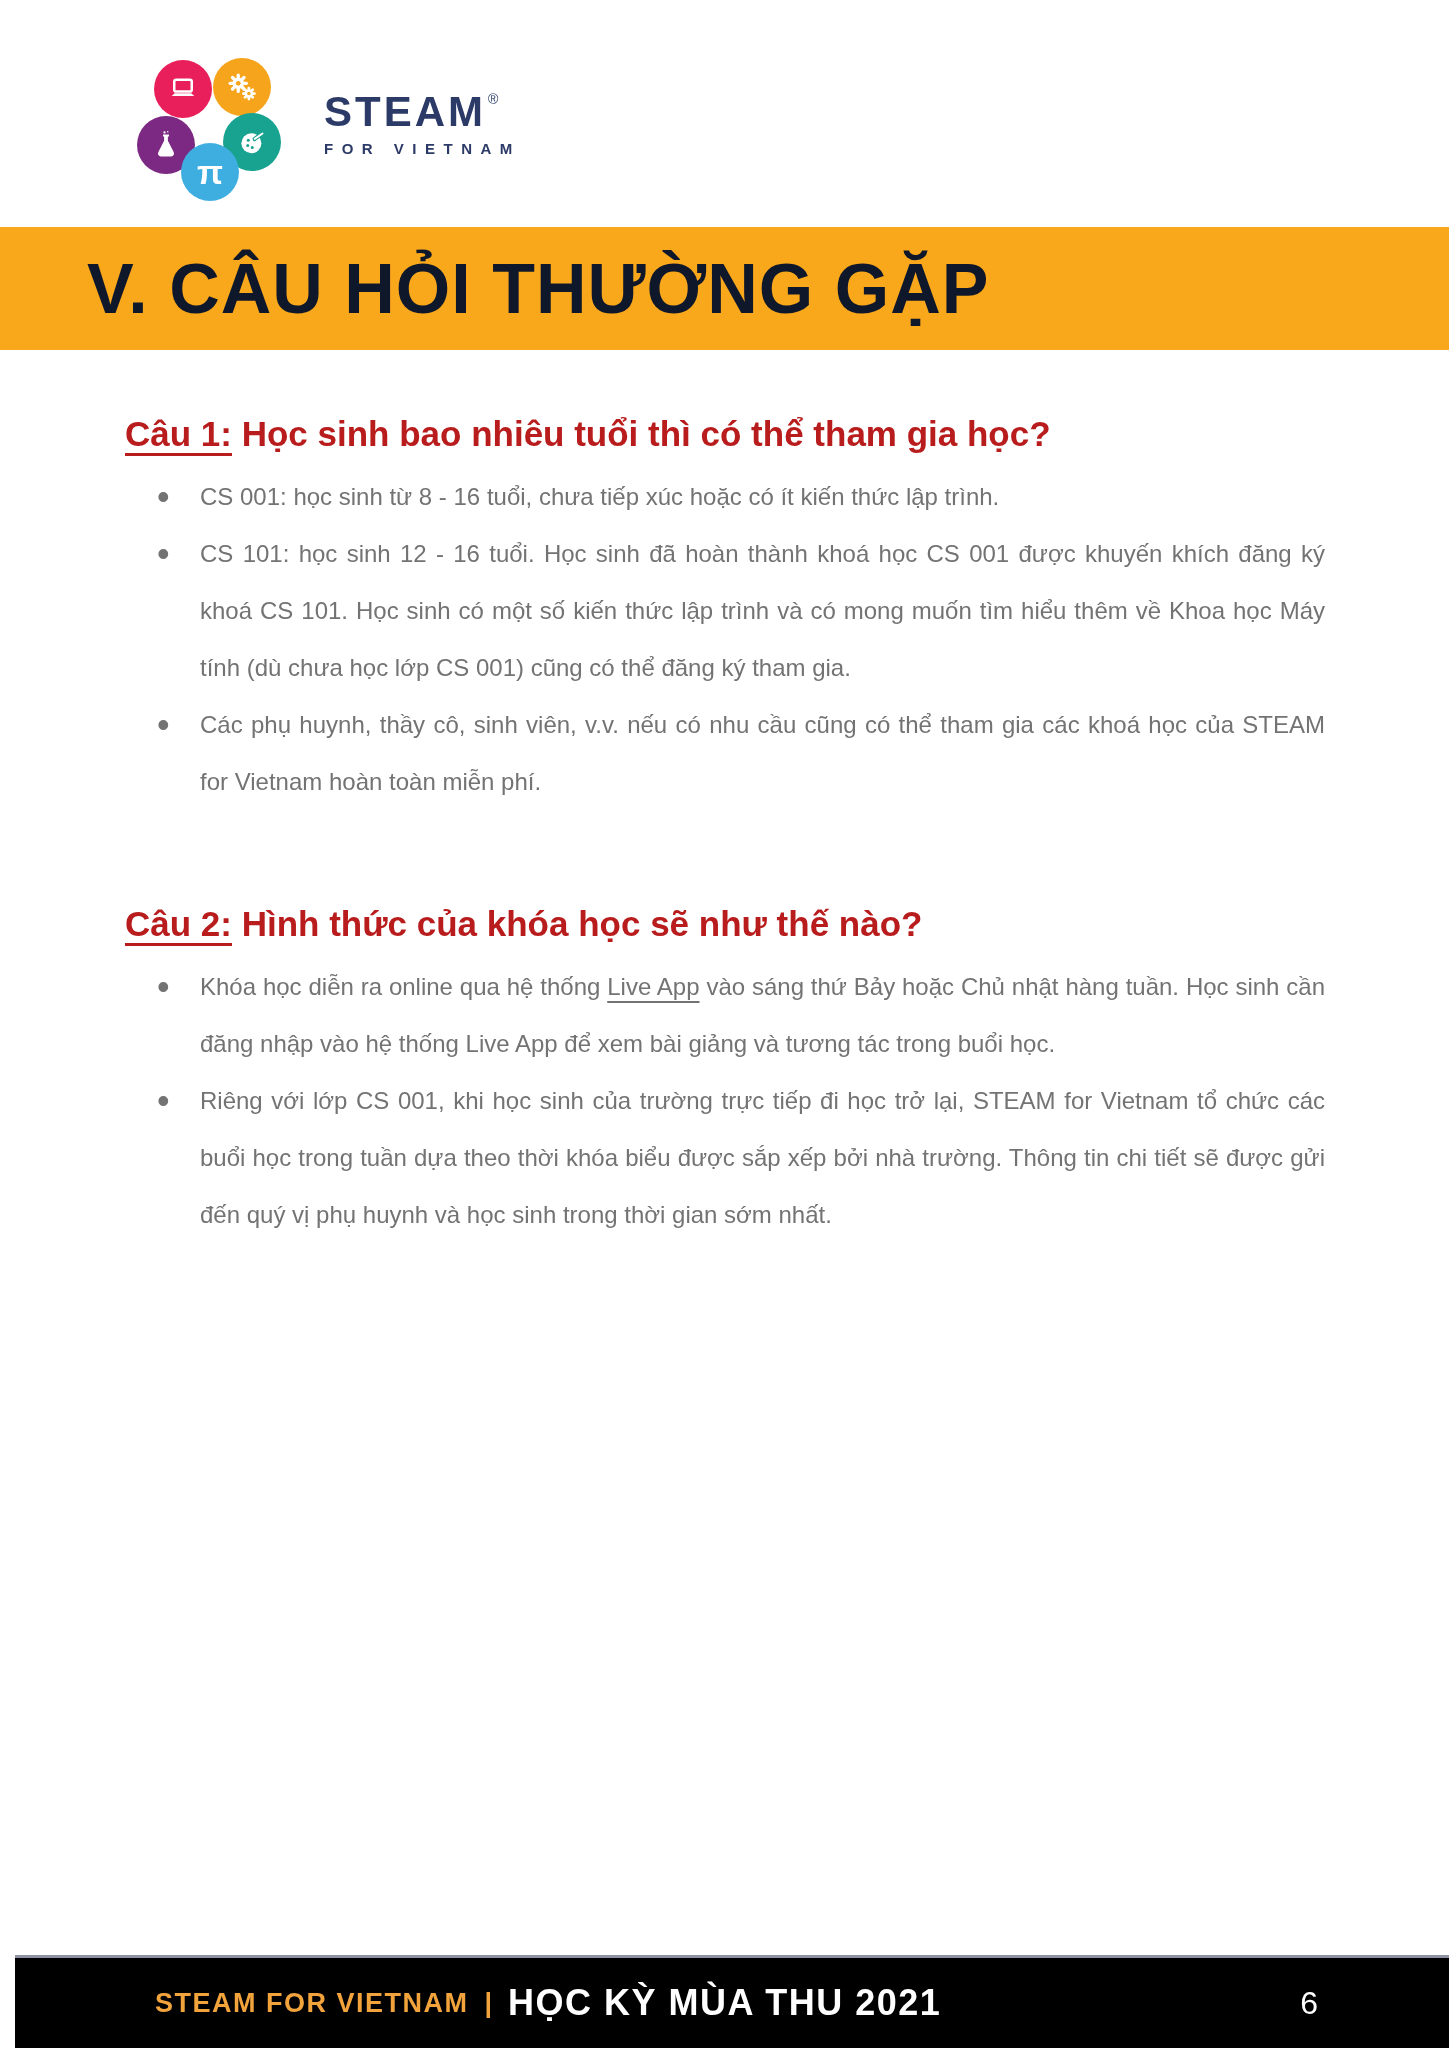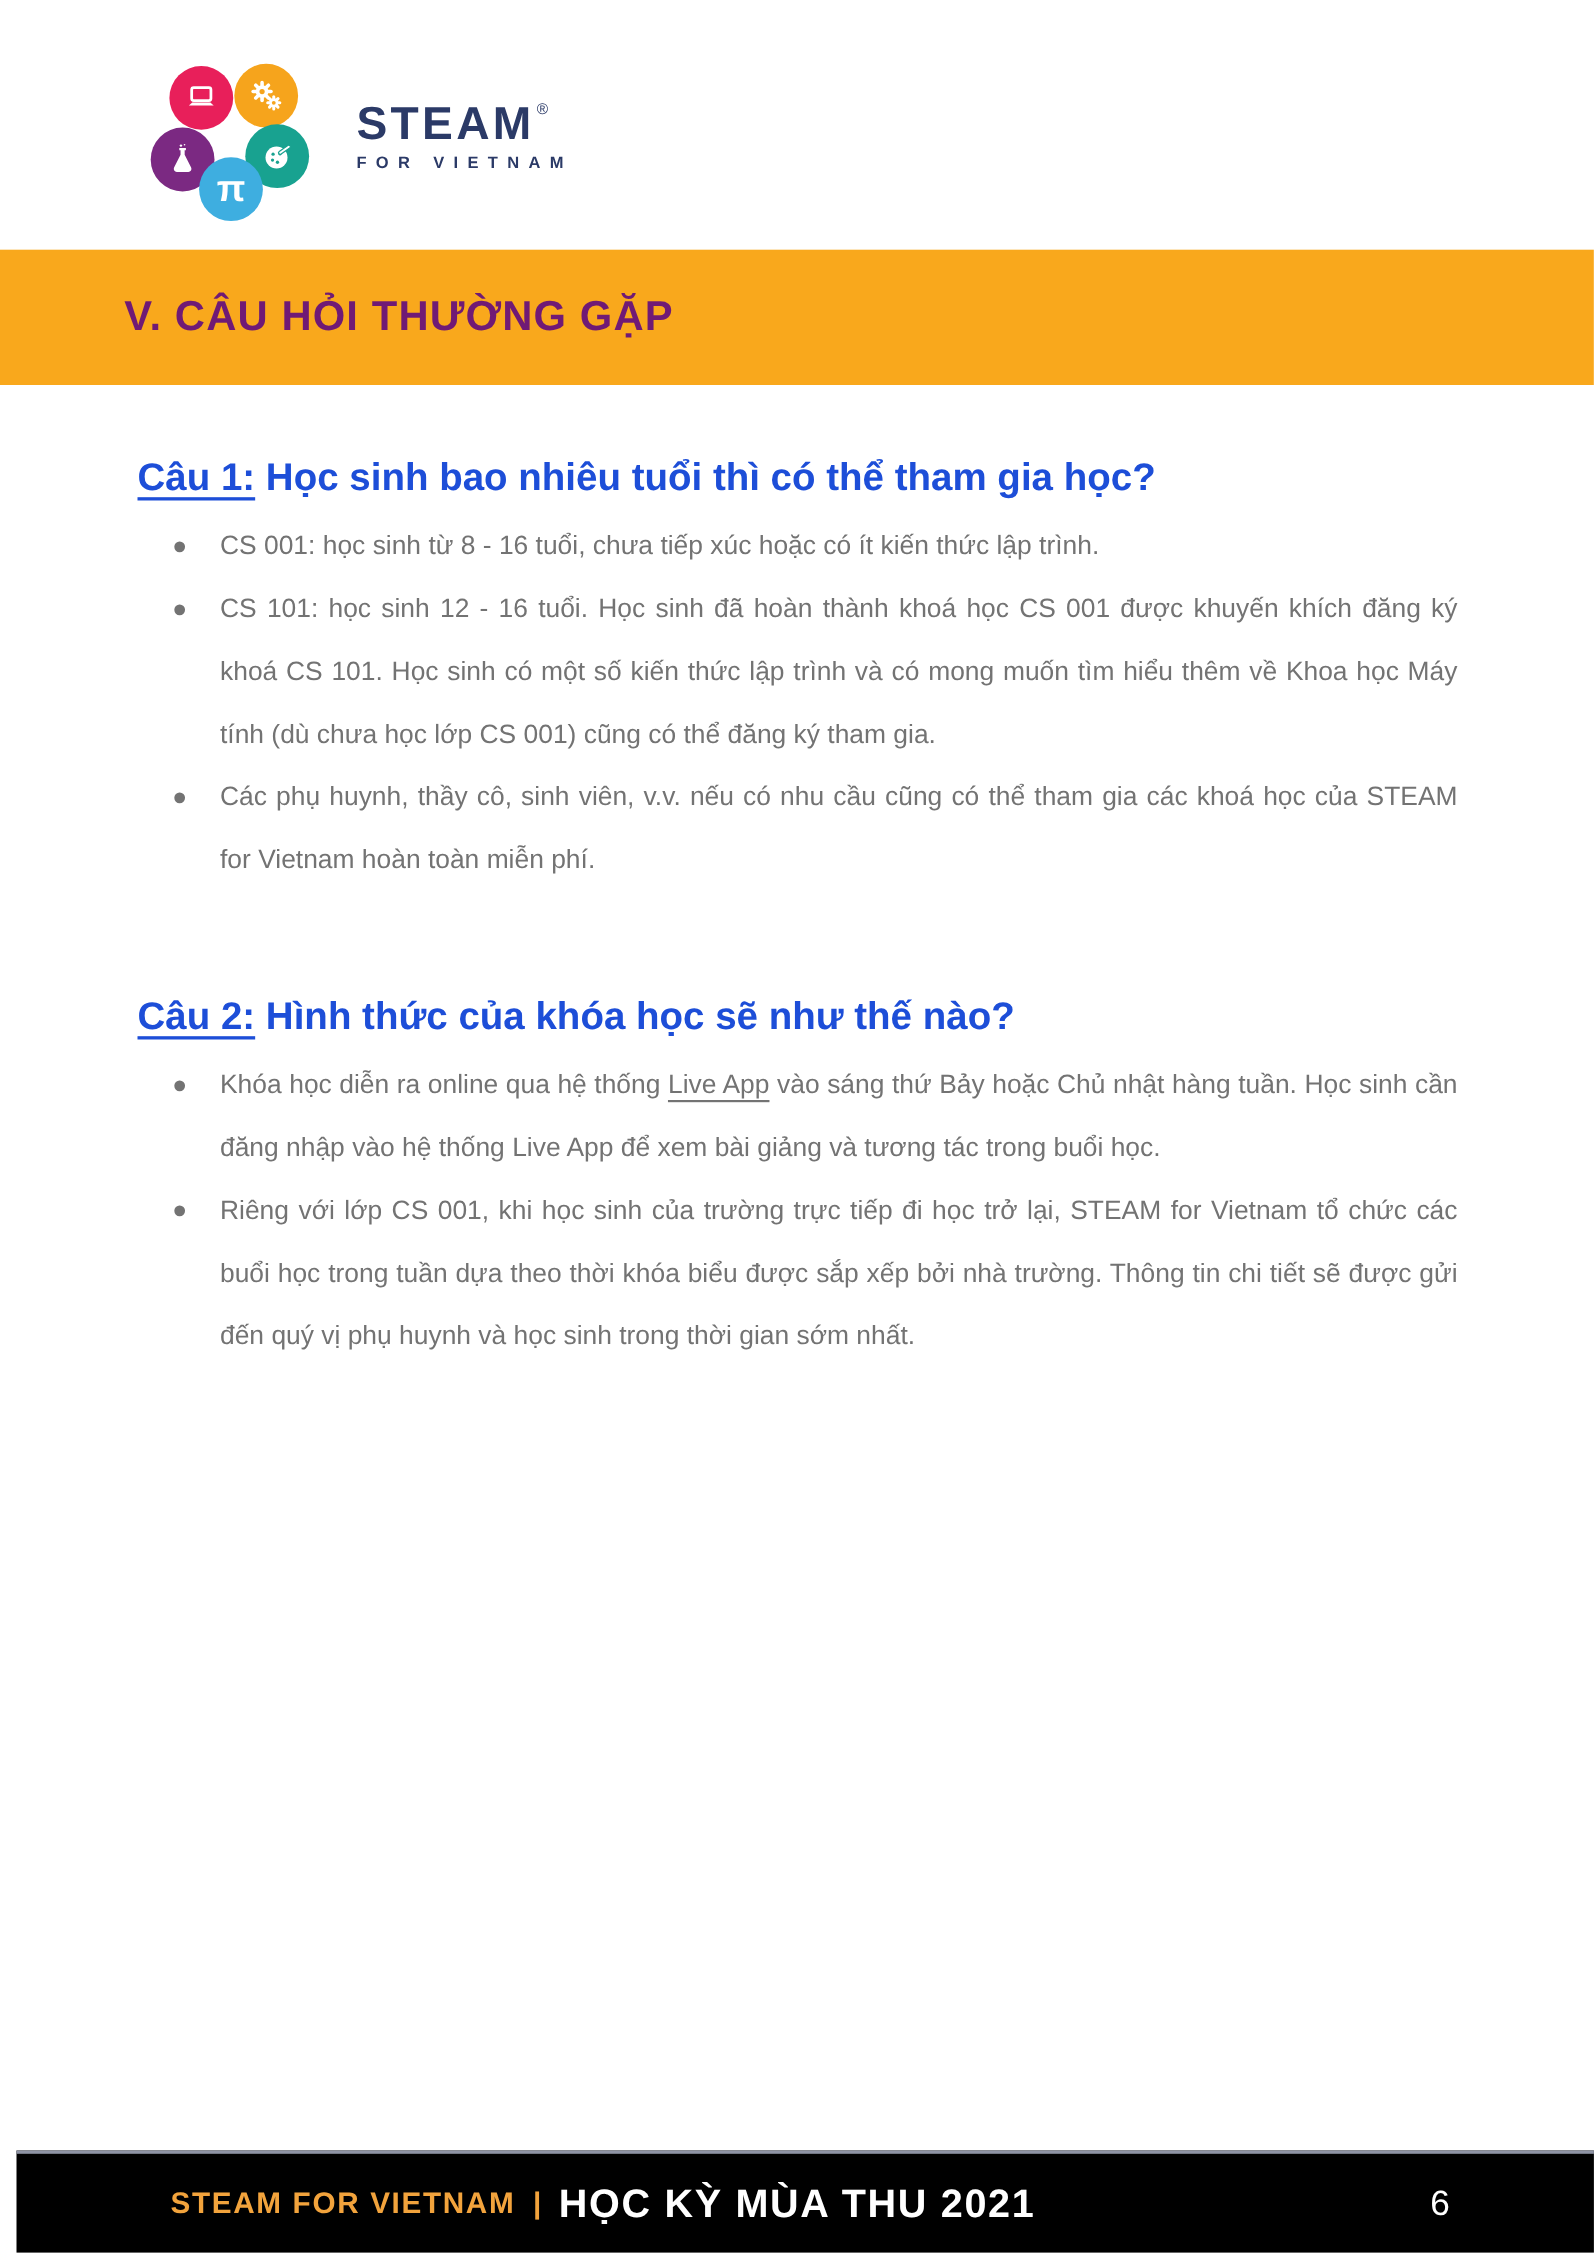--- a/index.html
+++ b/index.html
@@ -21,25 +21,25 @@
   .logo-star{position:absolute;left:45px;top:52px;z-index:2;color:#ffffff;
     font-family:"DejaVu Sans",sans-serif;font-size:52px;line-height:52px;}
   .pi-glyph{color:#fff;font-weight:bold;font-size:34px;line-height:34px;}
   .logo-text{margin-left:24px;padding-top:44px;}
   .brand-row{display:flex;align-items:flex-start;text-align:center;}
   .brand{font-size:42px;font-weight:bold;letter-spacing:3px;color:#2B3A67;line-height:40px;}
   .registered{font-size:14px;color:#2B3A67;margin-left:2px;line-height:14px;}
   .subbrand{font-size:15px;letter-spacing:8.5px;color:#2B3A67;margin-top:8px;font-weight:bold;}
   
   .banner{margin-top:39px;height:123px;background:#F9A81C;display:flex;align-items:center;}
-  .banner-title{color:#701a75;font-size:38px;font-weight:bold;letter-spacing:1px;
-    padding-left:113px;}
+  .banner-title{color:#0f172a;font-size:70px;font-weight:bold;letter-spacing:1px;
+    padding-left:87px;}
   
   .content{margin:55px 124px 0 125px;}
-  .faq-heading{font-size:35px;font-weight:bold;line-height:57px;margin:0;color:#1d4ed8;}
+  .faq-heading{font-size:35px;font-weight:bold;line-height:57px;margin:0;color:#b91c1c;}
   .q-label{text-decoration:underline;text-underline-offset:7px;text-decoration-thickness:3px;}
   .faq-list{list-style:none;margin:6px 0 0 0;padding:0 0 0 75px;}
   .faq-list li{position:relative;font-size:24px;line-height:57px;text-align:justify;color:#737373;}
   .faq-list li::before{content:"\2022";position:absolute;left:-43px;top:0;font-size:36px;}
   .answer{font-size:34px;line-height:57px;text-align:justify;margin:6px 0 0 0;color:#24396B;}
   .section{margin-top:0;}
   .section + .section{margin-top:85px;}
   .inline-link{text-decoration:underline;text-underline-offset:6px;text-decoration-thickness:2px;}
   
   .footer{position:absolute;left:15px;bottom:0;width:100%;height:93px;background:#000000;

